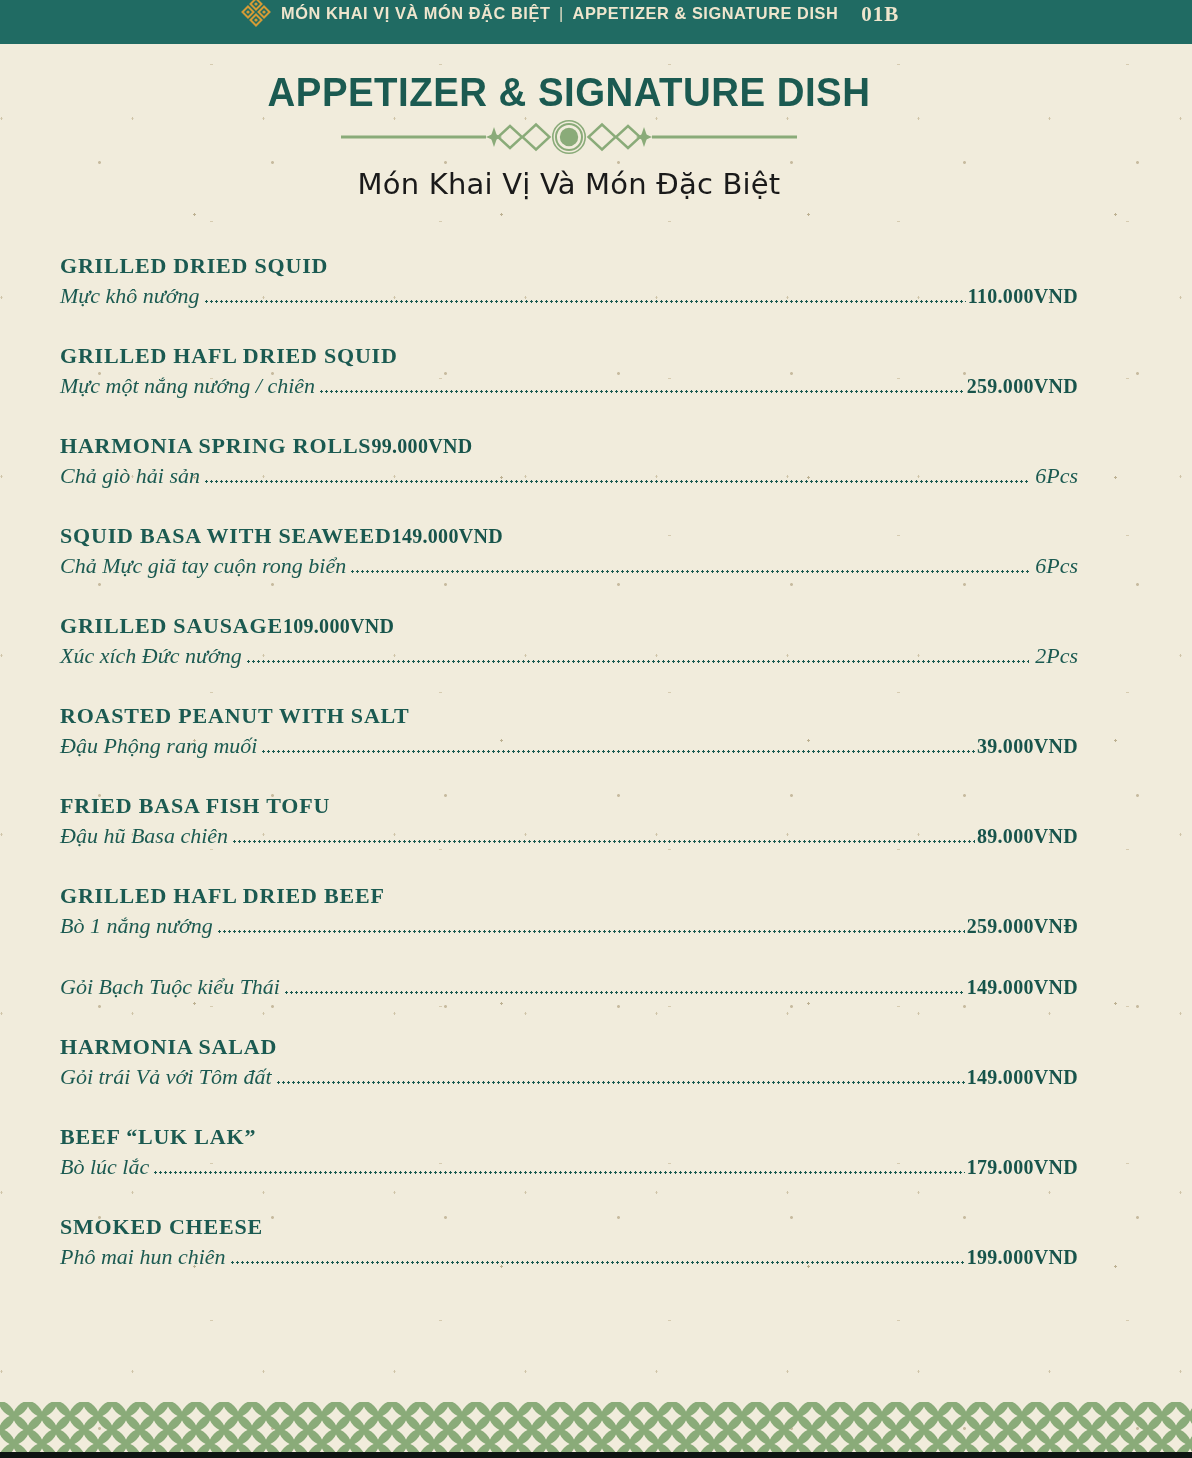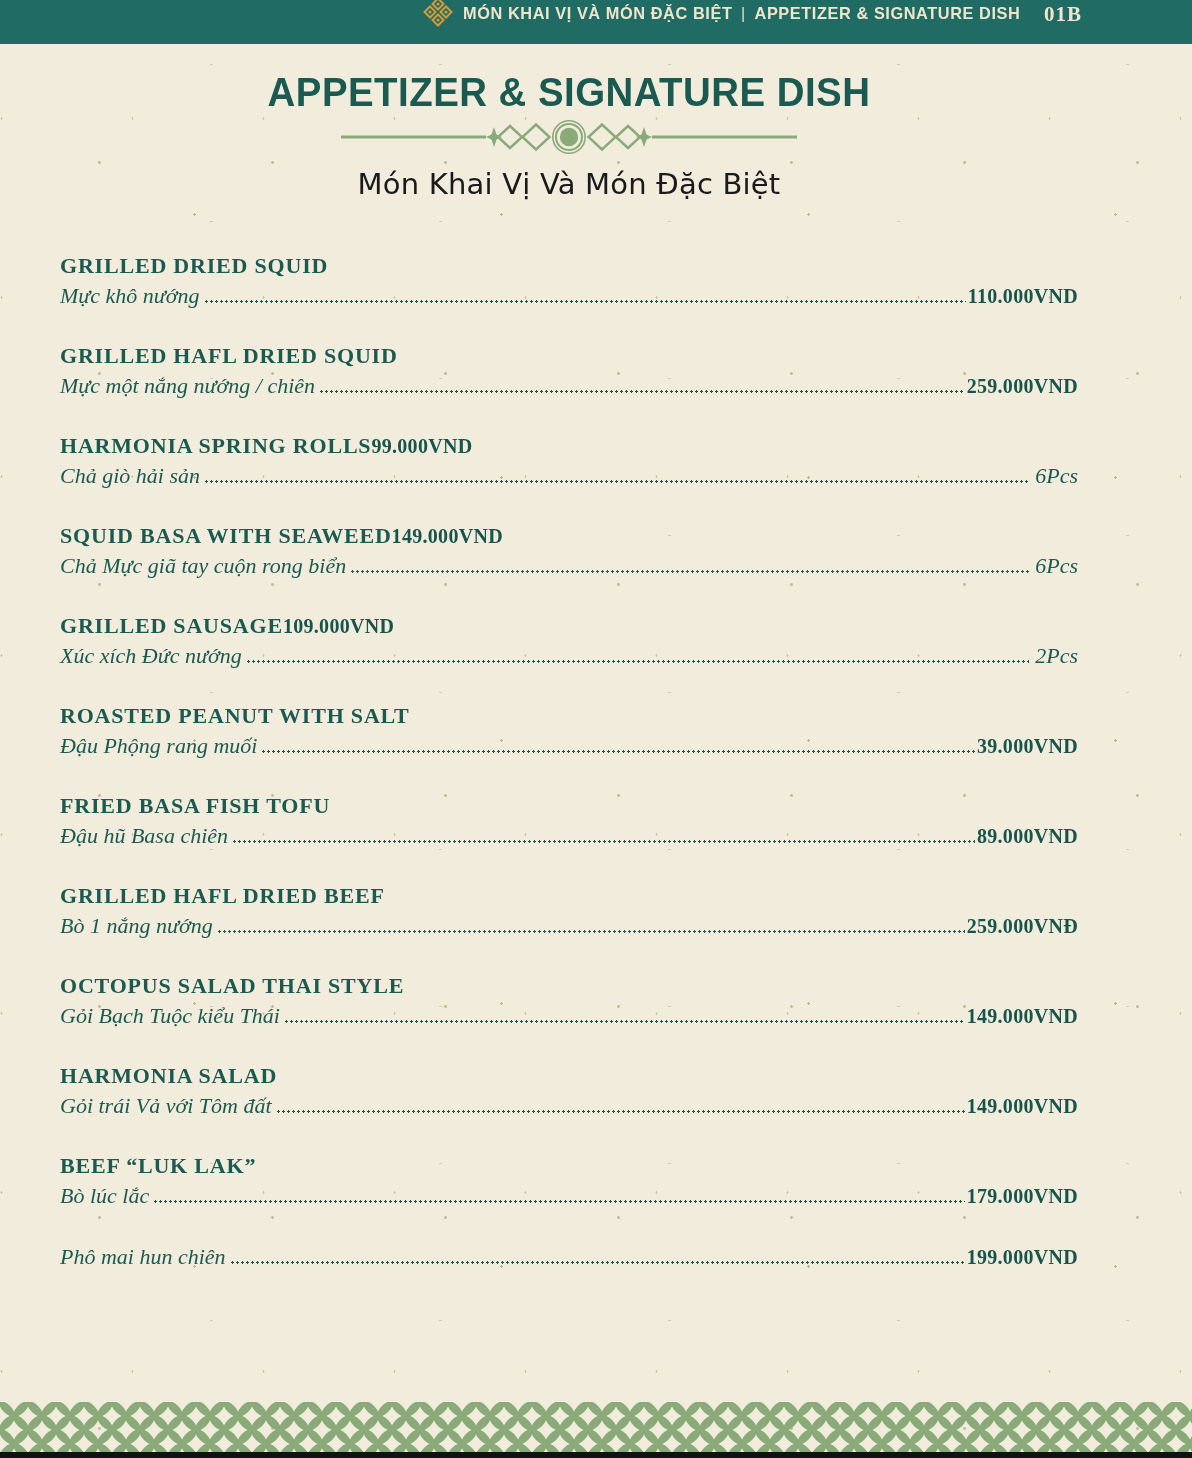--- a/index.html
+++ b/index.html
@@ -23,21 +23,21 @@
     font-family: "Liberation Sans", "DejaVu Sans", sans-serif;
   }
 
   
   .topbar {
     position: relative;
     height: 44px;
     background: var(--header-bg, #206b63);
     display: flex;
     align-items: center;
-    justify-content: flex-end;
+    justify-content: center;
     padding: 0 110px 16px 58px;
   }
   .topbar-left { display: flex; align-items: center; gap: 10px; }
   .topbar-title {
     color: var(--header-text, #efe5cd);
     font-weight: bold;
     font-size: 17px;
     letter-spacing: 0.6px;
     white-space: nowrap;
     transform: scaleX(0.96);
@@ -283,24 +283,20 @@
 
         </div>
         <div class="line-bottom">
           <span class="item-vi">Bò 1 nắng nướng</span>
           <span class="dots"></span>
           <span class="line-end price">259.000VNĐ</span>
         </div>
       </article>
 
       <article class="menu-item">
-        <div class="line-top">
-          <span class="item-name">OCTOPUS SALAD THAI STYLE</span>
-
-        </div>
         <div class="line-bottom">
           <span class="item-vi">Gỏi Bạch Tuộc kiểu Thái</span>
           <span class="dots"></span>
           <span class="line-end price">149.000VND</span>
         </div>
       </article>
 
       <article class="menu-item">
         <div class="line-top">
           <span class="item-name">HARMONIA SALAD</span>
@@ -319,20 +315,24 @@
 
         </div>
         <div class="line-bottom">
           <span class="item-vi">Bò lúc lắc</span>
           <span class="dots"></span>
           <span class="line-end price">179.000VND</span>
         </div>
       </article>
 
       <article class="menu-item">
+        <div class="line-top">
+          <span class="item-name">SMOKED CHEESE</span>
+
+        </div>
         <div class="line-bottom">
           <span class="item-vi">Phô mai hun chiên</span>
           <span class="dots"></span>
           <span class="line-end price">199.000VND</span>
         </div>
       </article>
     </section>
 
   </div>
 

